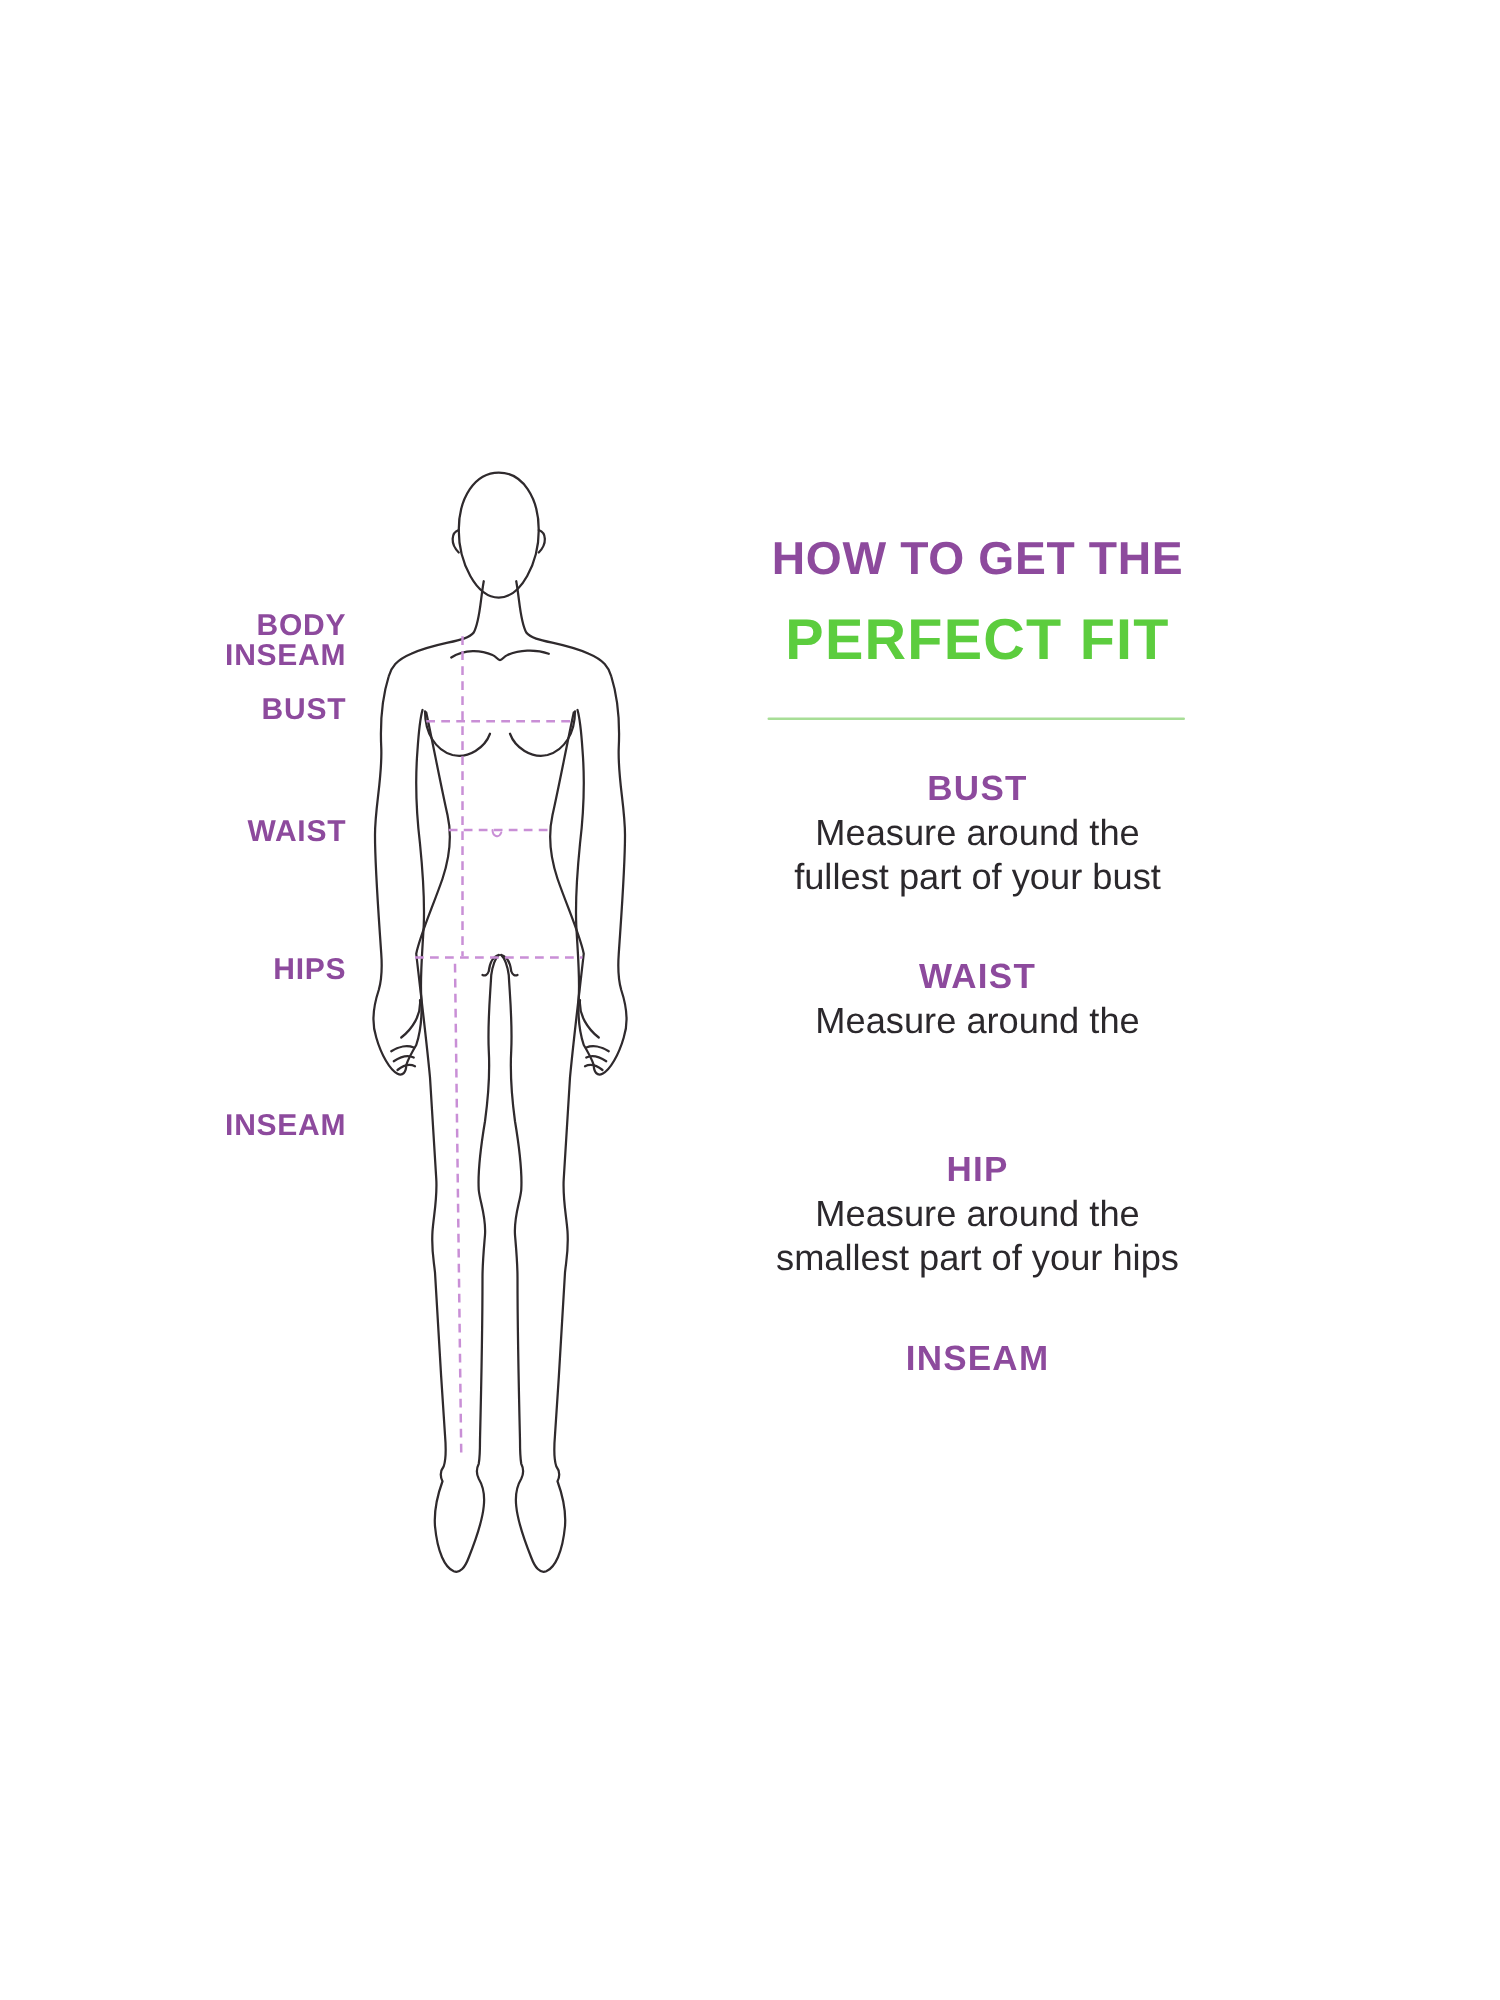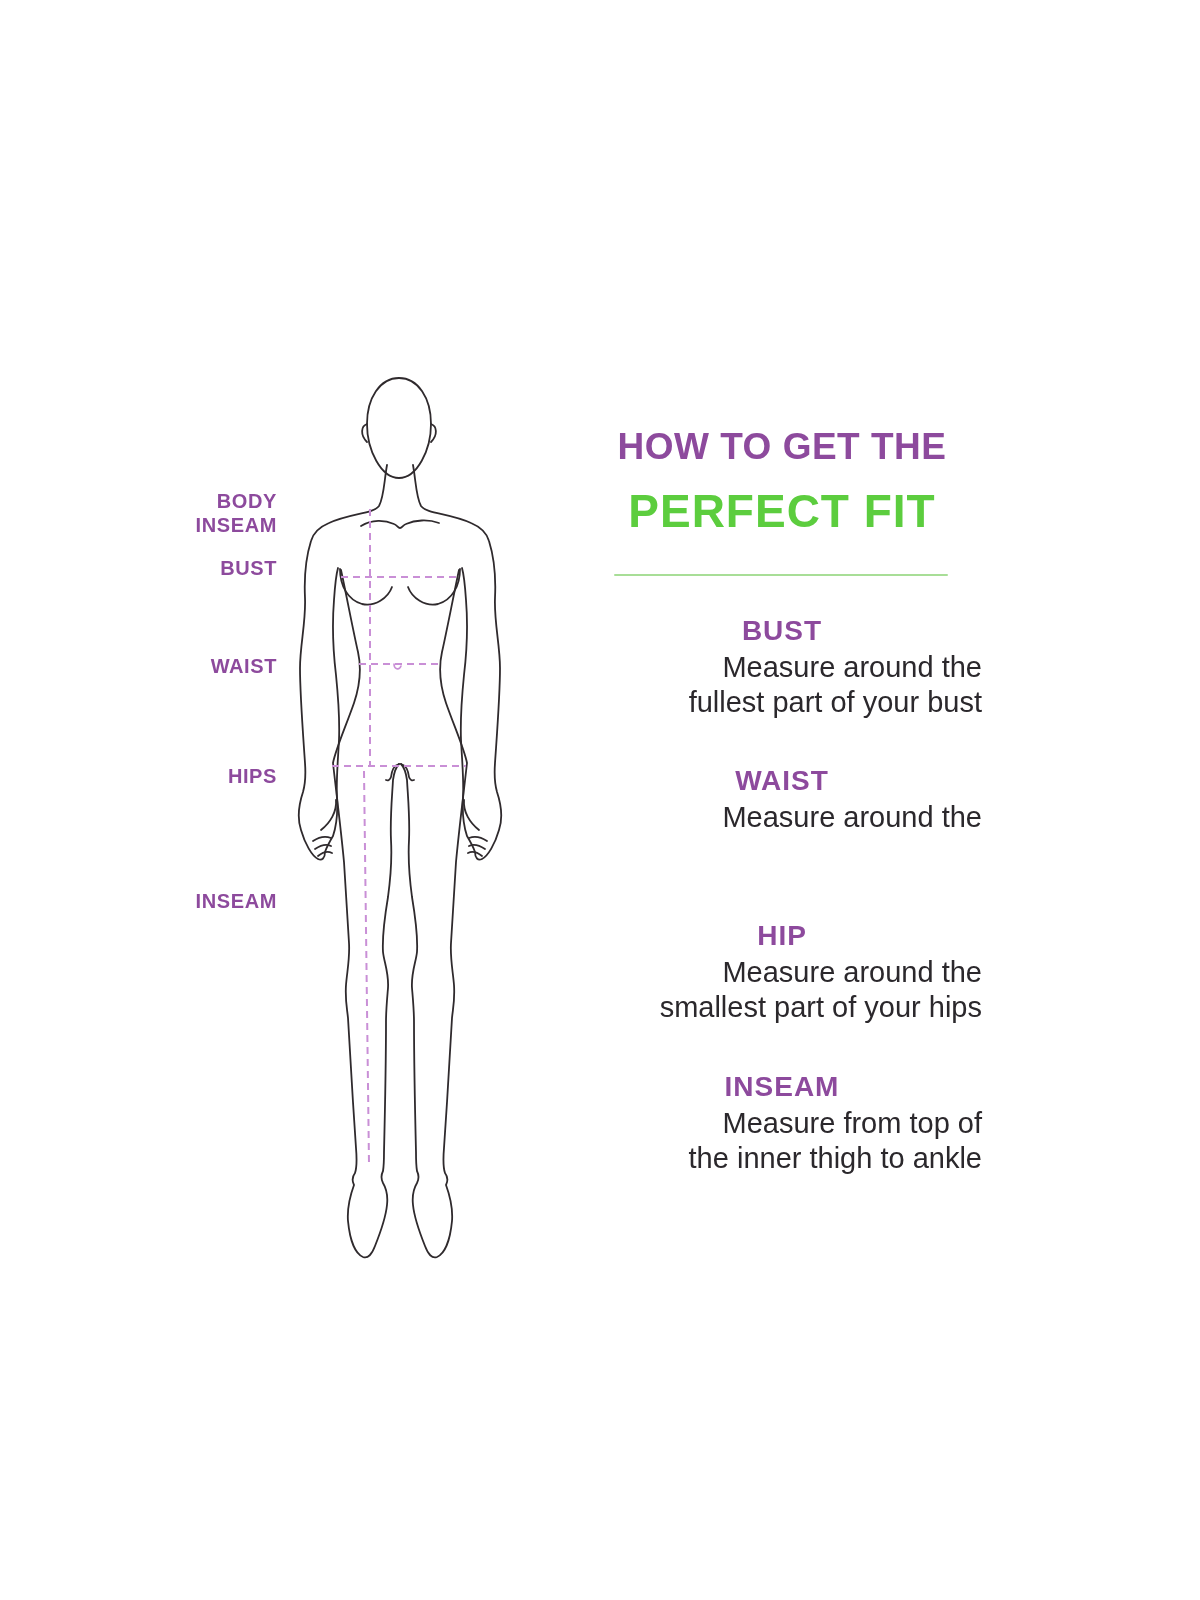--- a/index.html
+++ b/index.html
@@ -41,21 +41,21 @@
     stroke-width: 1.6;
     stroke-linecap: round;
   }
 
   .measure-label {
     position: absolute;
     right: 923px;
     text-align: right;
     color: var(--purple, #8d4a9d);
     font-weight: 700;
-    font-size: 20px;
+    font-size: 24px;
     letter-spacing: 0.6px;
     line-height: 24px;
     white-space: nowrap;
   }
   .lbl-body-length { top: 489px; }
   .lbl-bust   { top: 556px; }
   .lbl-waist  { top: 654px; }
   .lbl-hips   { top: 764px; margin-left: 16px; }
   .lbl-inseam { top: 889px; }
 
@@ -101,21 +101,20 @@
     line-height: 30px;
     font-weight: 700;
     letter-spacing: 1px;
     color: var(--purple, #8d4a9d);
   }
   .section .body-text {
     margin-top: 4px;
     font-size: 29px;
     line-height: 35px;
     color: var(--text_dark, #2b282c);
-    text-align: right;
   }
 </style>
 </head>
 <body>
 
 <div class="canvas">
 
   <svg class="figure-svg" viewBox="290 370 220 895" aria-hidden="true">
 
     <path class="outline" d="M 399 378 C 380 378 367 398 367 424 C 367 450 381 478 399 478 C 417 478 431 450 431 424 C 431 398 418 378 399 378 Z"></path>
@@ -207,19 +206,15 @@
   <div class="guide-col section sec-hip">
     <div class="heading">HIP</div>
     <div class="body-text">
       <div>Measure around the</div>
       <div>smallest part of your hips</div>
     </div>
   </div>
 
   <div class="guide-col section sec-inseam">
     <div class="heading">INSEAM</div>
-    <div class="body-text">
-      <div>Measure from top of</div>
-      <div>the inner thigh to ankle</div>
-    </div>
   </div>
 
 </div>
 
 </body></html>

